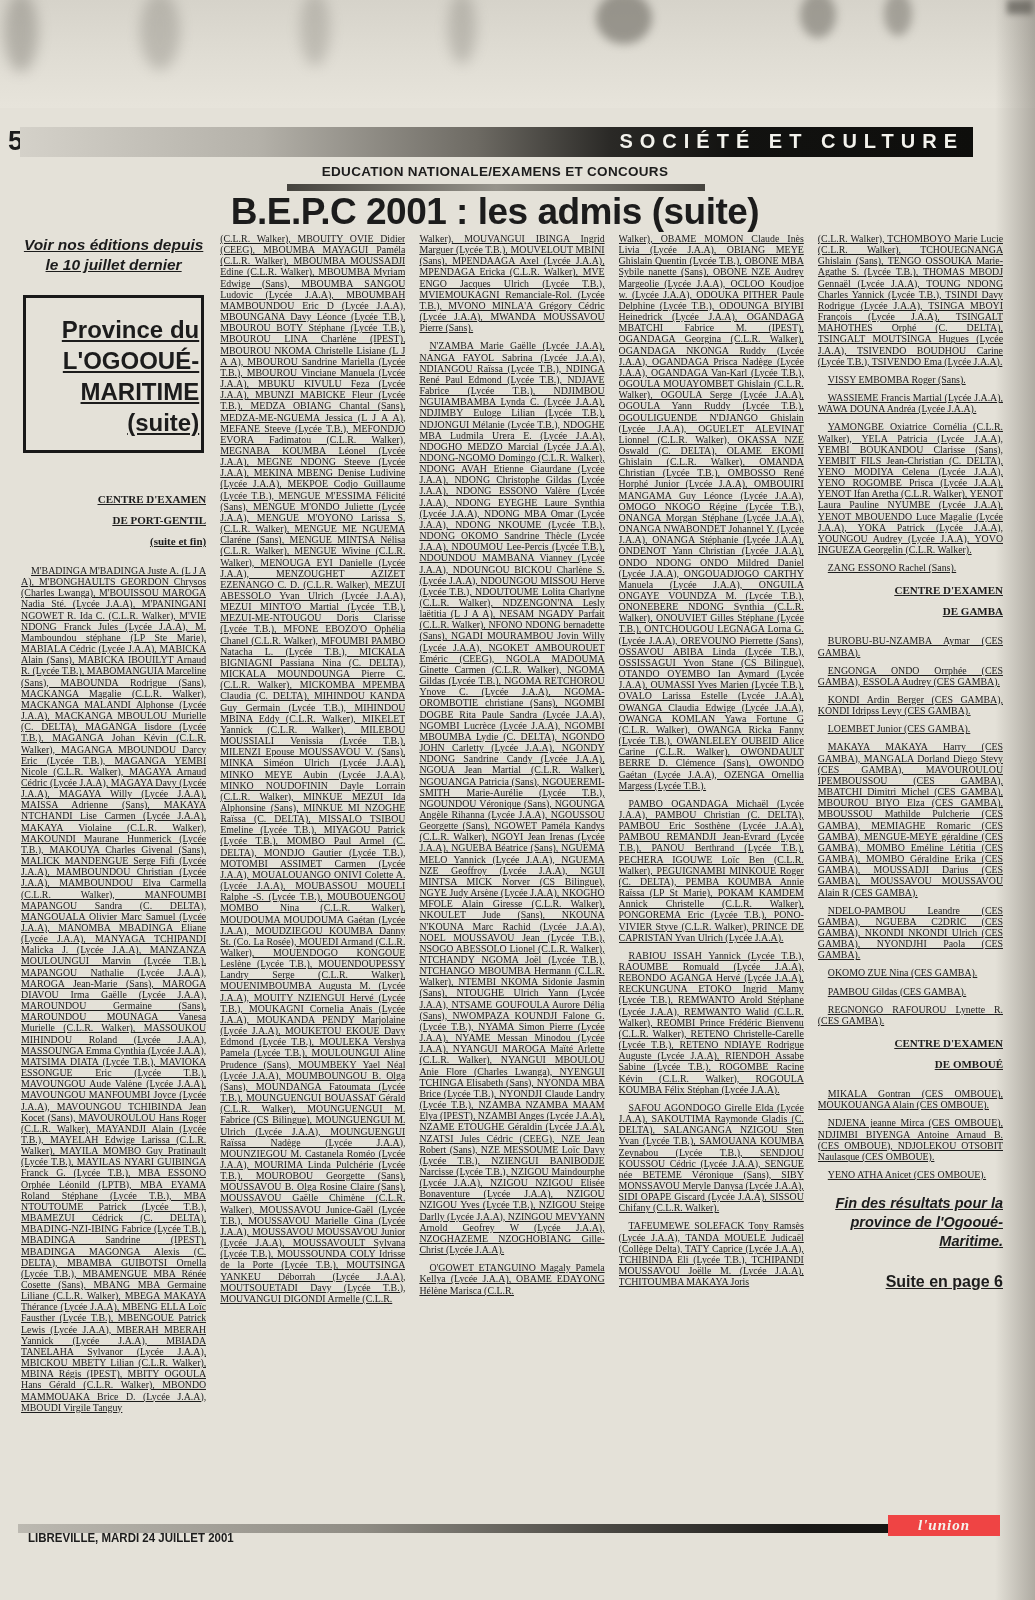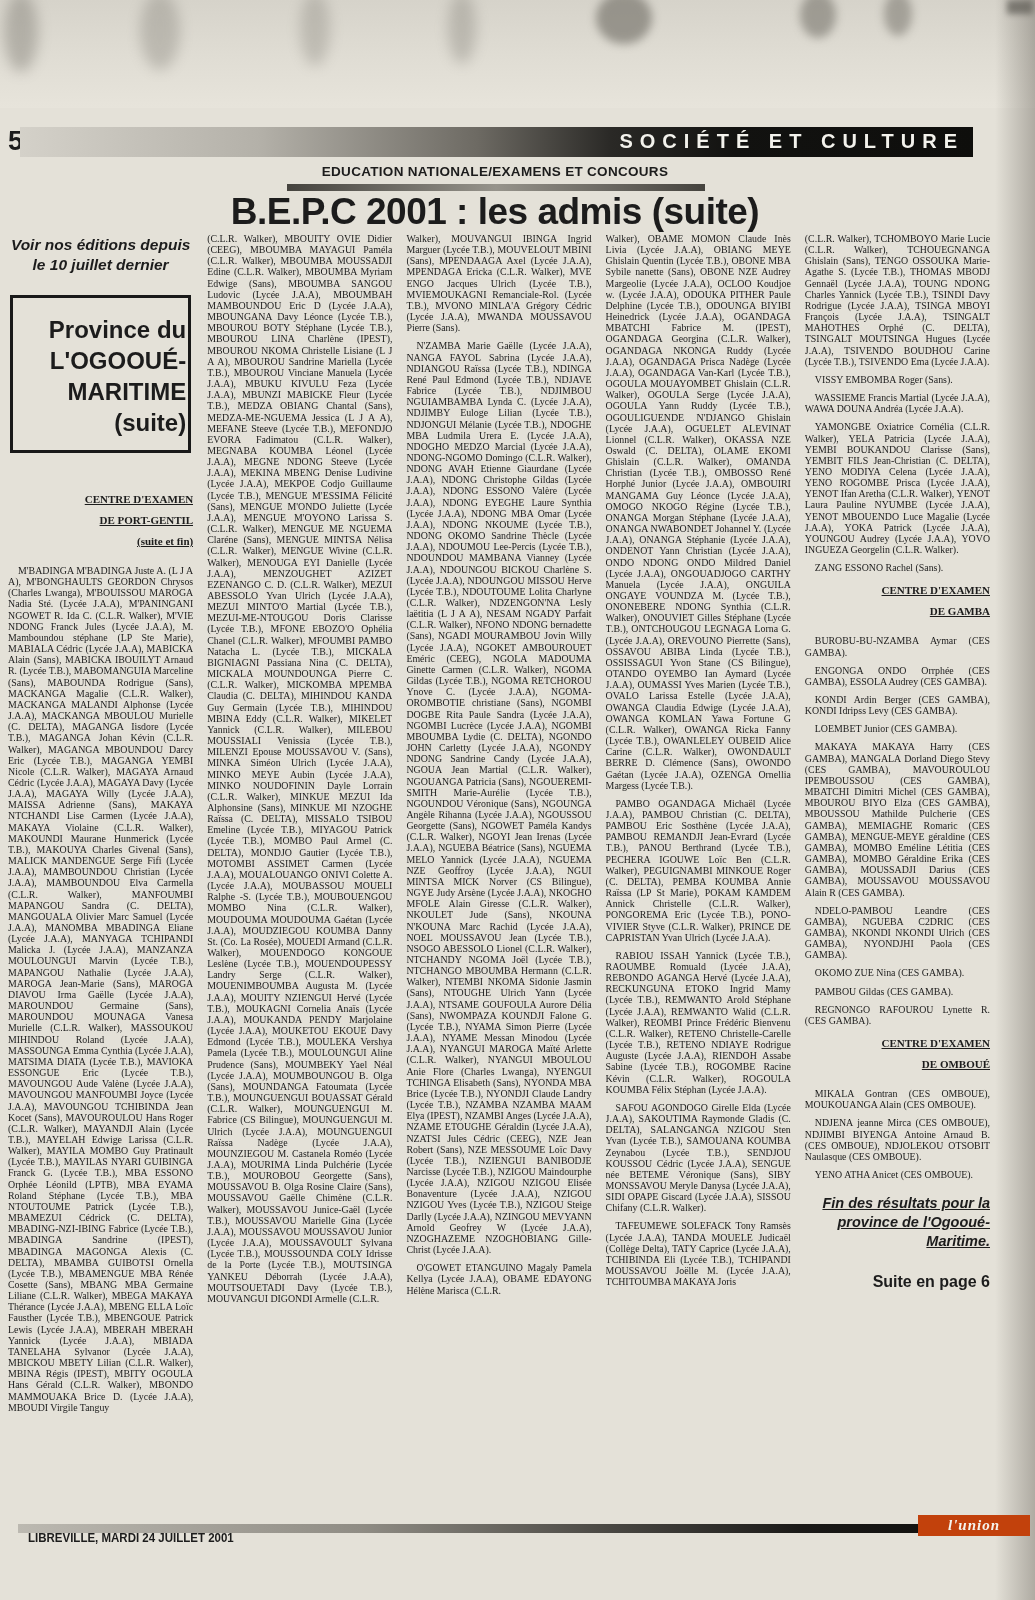--- a/index.html
+++ b/index.html
@@ -24,21 +24,21 @@
   .banner-text{position:absolute;right:9px;top:3px;color:#f3f2ec;
     font-family:"Liberation Sans",sans-serif;font-weight:bold;font-size:20px;letter-spacing:7px;white-space:nowrap;}
   .kicker-wrap{position:absolute;left:0;top:162px;width:990px;text-align:center;}
   .kicker{font-family:Liberation Sans, sans-serif;font-weight:bold;font-size:13.5px;letter-spacing:.3px;}
   .kicker-rule{position:absolute;left:287px;top:184px;width:418px;height:7px;
     background:linear-gradient(to right,#45433e,#96938b 50%,#45433e);}
   .headline{position:absolute;left:0;top:191px;width:990px;text-align:center;
     font-family:"Liberation Sans",sans-serif;font-weight:bold;font-size:37px;letter-spacing:-.5px;}
 
   
-  .content{position:absolute;left:8px;top:233px;width:982px;height:1280px;display:flex;gap:14px;}
+  .content{position:absolute;left:21px;top:233px;width:982px;height:1280px;display:flex;gap:14px;text-decoration:underline;}
   .col{width:190px;height:100%;overflow:hidden;}
   .body-para{margin:0 0 7px 0;text-align:justify;font-size:9.9px;line-height:11.15px;text-indent:10px;}
   .body-para.cont{text-indent:0;}
   .edition-note{margin:2px 0 20px;text-align:center;
     font-family:"Liberation Sans",sans-serif;font-weight:bold;font-style:italic;font-size:15.5px;line-height:20px;}
   .province-box{border:3px solid #191919;margin:0 2px 36px;padding:16px 2px 12px;text-align:right;}
   .province-box-line{font-family:"Liberation Sans",sans-serif;font-weight:bold;font-size:24px;line-height:31px;}
   .centre-header{margin:6px 0 13px;text-align:right;font-weight:bold;font-size:11px;}
   .centre-header-line{text-decoration:underline;line-height:21px;}
   .fin-note{margin:14px 0 16px;text-align:right;
@@ -46,21 +46,21 @@
   .fin-note-line{text-decoration:underline;}
   .suite-note{margin-top:22px;text-align:right;
     font-family:"Liberation Sans",sans-serif;font-weight:bold;font-size:16px;}
 
   
   .footer-bar{position:absolute;left:18px;top:1524px;width:982px;height:9px;
     background:linear-gradient(to right,#bcb9b1 0%,#8f8c84 35%,#4a4843 60%,#1a1917 80%,#0e0e0c 100%);}
   .footer-date{position:absolute;left:28px;top:1531px;
     font-family:"Liberation Sans",sans-serif;font-weight:bold;font-size:12.5px;letter-spacing:0;
     transform:scaleX(.92);transform-origin:left;}
-  .masthead{position:absolute;left:918px;top:1515px;width:112px;height:21px;background:#c2410c;
+  .masthead{position:absolute;left:888px;top:1515px;width:112px;height:21px;background:#ef4444;
     color:#f5f4ee;font-family:"Liberation Serif",serif;font-weight:bold;font-style:italic;
     font-size:15px;line-height:21px;text-align:center;letter-spacing:1px;}
 </style>
 </head>
 <body>
 
 <div class="top-noise"></div>
 <div class="streak" style="left:4px;width:34px;height:80px;"></div>
 <div class="streak" style="left:140px;width:40px;height:78px;opacity:.30;"></div>
 <div class="streak" style="left:300px;width:30px;height:74px;opacity:.28;"></div>

